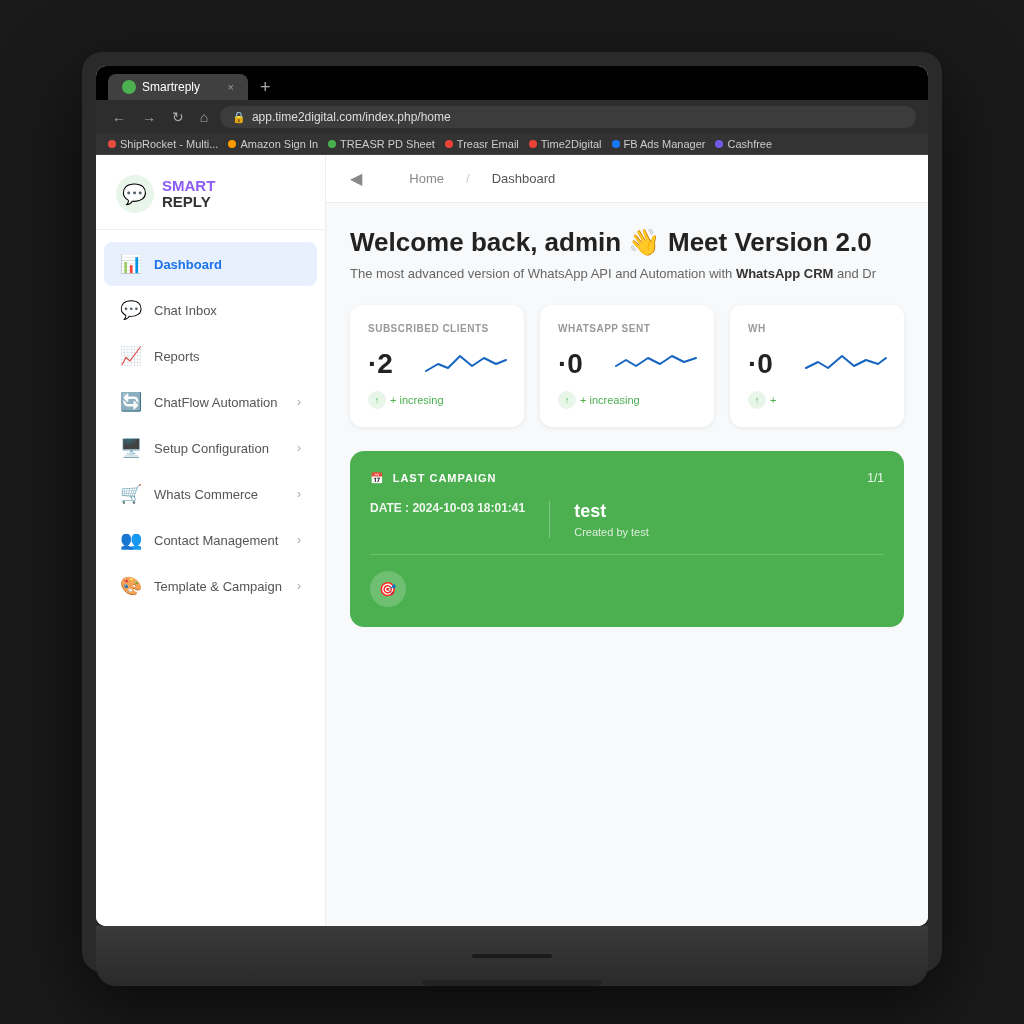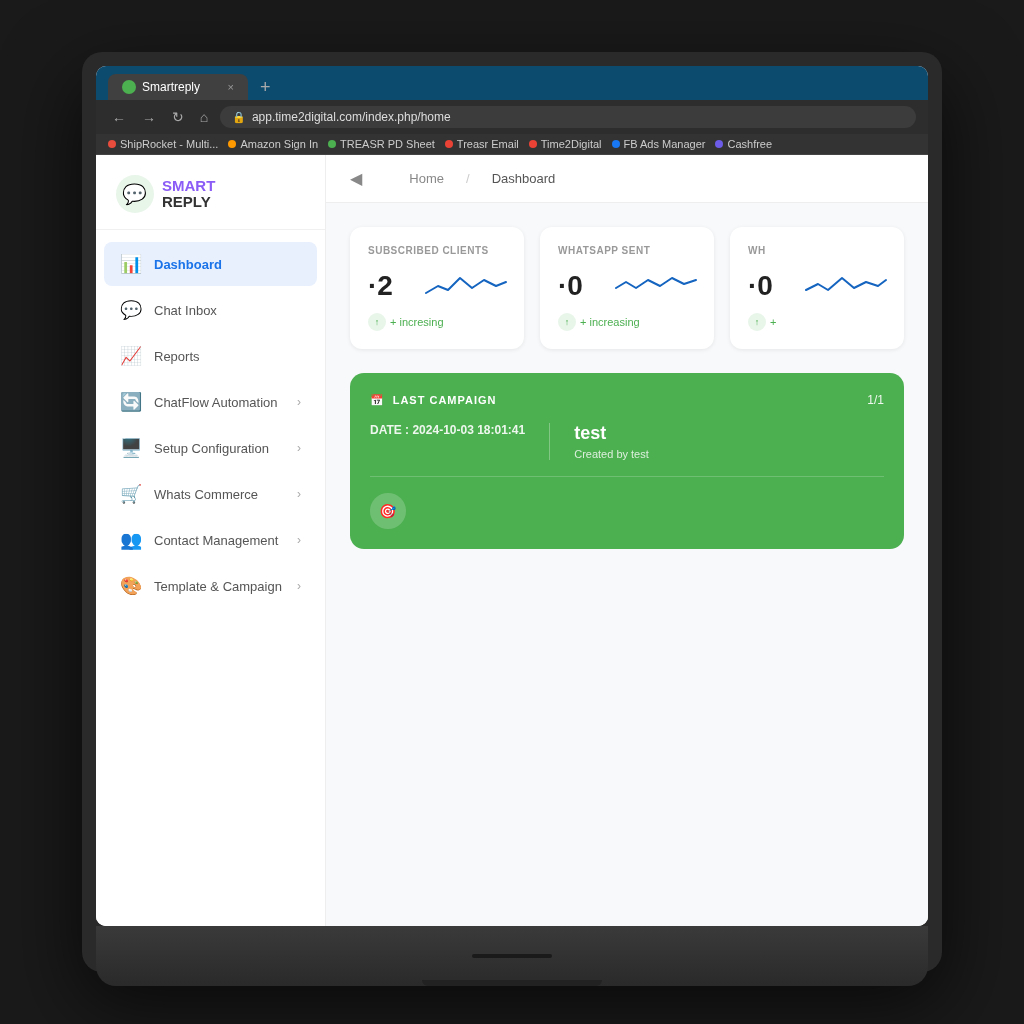--- a/index.html
+++ b/index.html
@@ -29,21 +29,21 @@
       height: 860px;
       background: #fff;
       border-radius: 10px;
       overflow: hidden;
       display: flex;
       flex-direction: column;
     }
 
     
     .browser-chrome {
-      background: #0c4a6e;
+      background: #000000;
       flex-shrink: 0;
     }
 
     .browser-tabbar {
       display: flex;
       align-items: center;
       padding: 8px 12px 0;
       gap: 4px;
     }
 
@@ -619,20 +619,28 @@
           <span class="collapse-btn">◀</span>
           <div class="breadcrumb">
             <span>Home</span>
             <span class="separator">/</span>
             <span class="current">Dashboard</span>
           </div>
         </div>
 
         <div class="main-body">
 
+          <div class="welcome-section">
+            <div class="welcome-title">Welcome back, admin 👋 Meet Version 2.0</div>
+            <div class="welcome-sub">
+              <span>The most advanced version of WhatsApp API and Automation with</span>
+              <strong>WhatsApp CRM</strong>
+              <span> and Dr</span>
+            </div>
+          </div>
 
           <div class="stats-row">
 
             <div class="stat-card">
               <div class="stat-label">SUBSCRIBED CLIENTS</div>
               <div class="stat-value-row">
                 <span class="stat-value">·2</span>
                 <svg class="stat-chart wave-svg" width="80" height="35" viewBox="0 0 80 35">
                   <polyline points="0,25 12,18 22,22 34,10 46,20 58,12 70,18 80,14" fill="none" stroke="#1565c0" stroke-width="2" stroke-linecap="round" stroke-linejoin="round"></polyline>
                 </svg>

